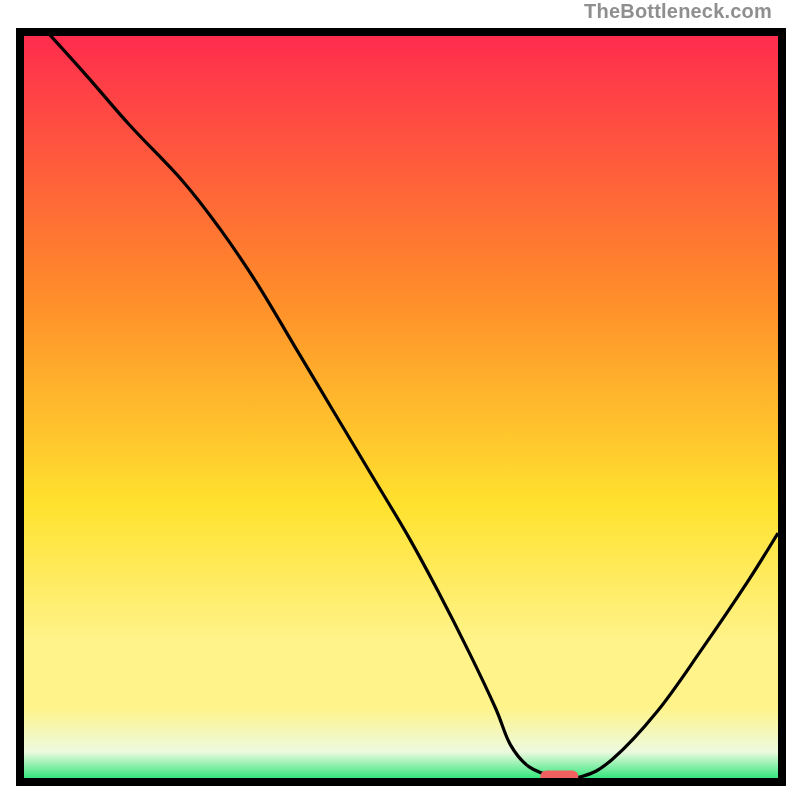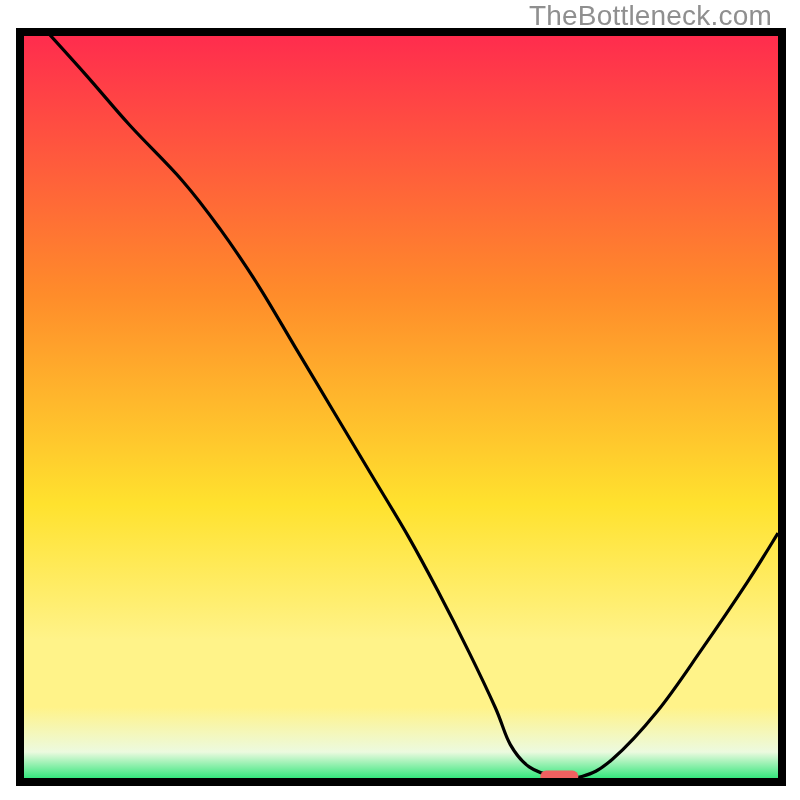--- a/index.html
+++ b/index.html
@@ -13,22 +13,22 @@
   .stage {
     position: relative;
     width: 800px;
     height: 800px;
   }
   .watermark {
     position: absolute;
     top: 0;
     right: 28px;
     font-family: Arial, Helvetica, sans-serif;
-    font-size: 28px;
-    font-weight: 400;
+    font-size: 20px;
+    font-weight: 700;
     color: #8f8f8f;
     letter-spacing: 0.2px;
   }
   .plot {
     position: absolute;
     left: 16px;
     top: 28px;
     width: 770px;
     height: 758px;
   }

